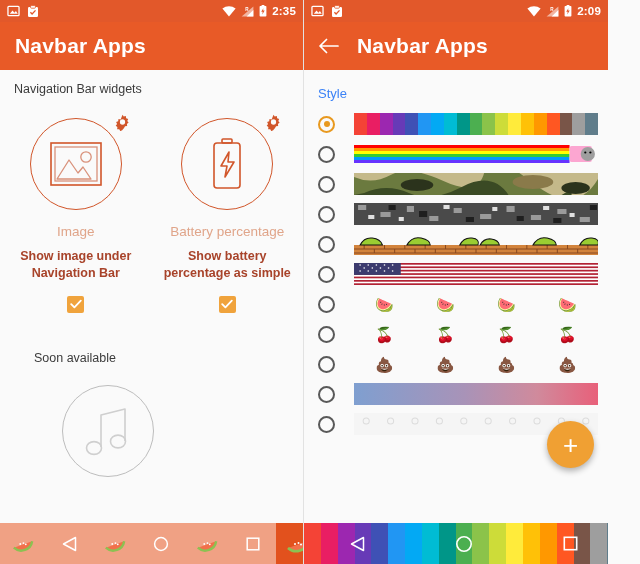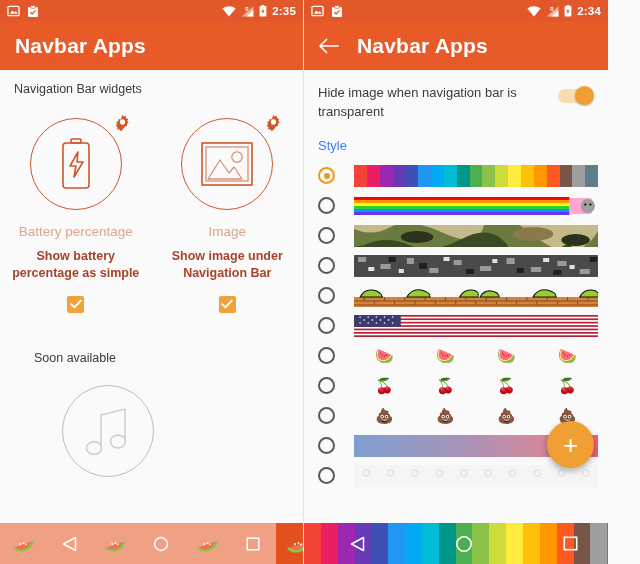--- a/index.html
+++ b/index.html
@@ -141,45 +141,20 @@
 
     <div class="appbar">
       <span class="title">Navbar Apps</span>
     </div>
 
     <div class="content">
 
       <div class="section-head">Navigation Bar widgets</div>
 
       <div class="widgets">
-
-        <div class="widget">
-          <div class="circle-wrap">
-            <div class="circle">
-              <svg width="34" height="52" viewBox="0 0 34 52">
-                <rect x="12" y="1" width="10" height="4" rx="1" fill="none" stroke="#d1562a" stroke-width="1.6"></rect>
-                <rect x="4" y="5" width="26" height="45" rx="3" fill="none" stroke="#d1562a" stroke-width="1.6"></rect>
-                <path d="M19 14l-8 14h6l-2 11 9-15h-6z" fill="none" stroke="#d1562a" stroke-width="1.6" stroke-linejoin="round"></path>
-              </svg>
-            </div>
-            <span class="gear">
-              <svg width="17" height="17" viewBox="0 0 20 20">
-                <path d="M10 0.8l1.4 2.1 2.5-.5.4 2.5 2.4.9-1.1 2.3 1.6 2-2 1.6.3 2.5-2.5.2-1.2 2.2L9.6 19l-2.2 1.2-1.2-2.2-2.5-.2.3-2.5-2-1.6 1.6-2L2.5 9.4l2.4-.9.4-2.5 2.5.5z" fill="#d1562a"></path>
-                <circle cx="10" cy="9.4" r="3.1" fill="#fafafa"></circle>
-              </svg>
-            </span>
-          </div>
-          <div class="w-title">Battery percentage</div>
-          <div class="w-desc">Show battery percentage as simple</div>
-          <div class="cbox">
-            <svg width="12" height="10" viewBox="0 0 12 10">
-              <path d="M1.2 5.2l3.2 3.2L10.8 1.6" fill="none" stroke="#fff" stroke-width="1.8" stroke-linecap="round" stroke-linejoin="round"></path>
-            </svg>
-          </div>
-        </div>
 
         <div class="widget">
           <div class="circle-wrap">
             <div class="circle">
               <svg width="52" height="44" viewBox="0 0 52 44">
                 <rect x="1" y="1" width="50" height="42" fill="none" stroke="#d1562a" stroke-width="1.6"></rect>
                 <rect x="5" y="5" width="42" height="34" fill="none" stroke="#d9917a" stroke-width="1.3"></rect>
                 <circle cx="36" cy="15" r="5.2" fill="none" stroke="#d9917a" stroke-width="1.3"></circle>
                 <path d="M7 37l12-19 9 13 5-6 8 12z" fill="none" stroke="#d9917a" stroke-width="1.3" stroke-linejoin="round"></path>
               </svg>
@@ -193,20 +168,45 @@
           </div>
           <div class="w-title">Image</div>
           <div class="w-desc">Show image under Navigation Bar</div>
           <div class="cbox">
             <svg width="12" height="10" viewBox="0 0 12 10">
               <path d="M1.2 5.2l3.2 3.2L10.8 1.6" fill="none" stroke="#fff" stroke-width="1.8" stroke-linecap="round" stroke-linejoin="round"></path>
             </svg>
           </div>
         </div>
 
+        <div class="widget">
+          <div class="circle-wrap">
+            <div class="circle">
+              <svg width="34" height="52" viewBox="0 0 34 52">
+                <rect x="12" y="1" width="10" height="4" rx="1" fill="none" stroke="#d1562a" stroke-width="1.6"></rect>
+                <rect x="4" y="5" width="26" height="45" rx="3" fill="none" stroke="#d1562a" stroke-width="1.6"></rect>
+                <path d="M19 14l-8 14h6l-2 11 9-15h-6z" fill="none" stroke="#d1562a" stroke-width="1.6" stroke-linejoin="round"></path>
+              </svg>
+            </div>
+            <span class="gear">
+              <svg width="17" height="17" viewBox="0 0 20 20">
+                <path d="M10 0.8l1.4 2.1 2.5-.5.4 2.5 2.4.9-1.1 2.3 1.6 2-2 1.6.3 2.5-2.5.2-1.2 2.2L9.6 19l-2.2 1.2-1.2-2.2-2.5-.2.3-2.5-2-1.6 1.6-2L2.5 9.4l2.4-.9.4-2.5 2.5.5z" fill="#d1562a"></path>
+                <circle cx="10" cy="9.4" r="3.1" fill="#fafafa"></circle>
+              </svg>
+            </span>
+          </div>
+          <div class="w-title">Battery percentage</div>
+          <div class="w-desc">Show battery percentage as simple</div>
+          <div class="cbox">
+            <svg width="12" height="10" viewBox="0 0 12 10">
+              <path d="M1.2 5.2l3.2 3.2L10.8 1.6" fill="none" stroke="#fff" stroke-width="1.8" stroke-linecap="round" stroke-linejoin="round"></path>
+            </svg>
+          </div>
+        </div>
+
       </div>
 
       <div class="soon">
         <div class="section-head">Soon available</div>
         <div class="circle-gray">
           <svg width="48" height="52" viewBox="0 0 48 52">
             <path d="M17 42V10l24-6v32" fill="none" stroke="#cfcfcf" stroke-width="1.6" stroke-linejoin="round"></path>
             <ellipse cx="10" cy="43" rx="7.5" ry="6.4" fill="none" stroke="#cfcfcf" stroke-width="1.6"></ellipse>
             <ellipse cx="34" cy="36.5" rx="7.5" ry="6.4" fill="none" stroke="#cfcfcf" stroke-width="1.6"></ellipse>
           </svg>
@@ -291,42 +291,35 @@
         <svg class="ic" width="13" height="11" viewBox="0 0 13 11">
           <path d="M12.4 10.4H0.6L12.4 0.6z" fill="#fff" opacity=".55"></path>
           <path d="M12.4 10.4H5.6L12.4 4z" fill="#fff"></path>
           <text x="4.2" y="4.6" font-size="4.6" font-family="Liberation Sans, sans-serif" font-weight="bold" fill="#fff">R</text>
         </svg>
         <svg class="ic" width="8" height="12" viewBox="0 0 8 12">
           <rect x="2.6" y="0" width="2.8" height="1.2" fill="#fff"></rect>
           <rect x="0.6" y="1" width="6.8" height="10.6" rx=".8" fill="#fff"></rect>
           <path d="M4.4 3.2L2.2 6.8h1.5l-.4 2.6 2.4-3.8H4.1z" fill="#e2582a"></path>
         </svg>
-        <span class="sb-time">2:34</span>
+        <span class="sb-time">2:09</span>
       </div>
     </div>
 
     <div class="appbar">
       <span class="back">
         <svg width="20" height="16" viewBox="0 0 20 16">
           <path d="M19 8H1.5M7.5 1.5L1 8l6.5 6.5" fill="none" stroke="#fff" stroke-width="1.7" stroke-linecap="round" stroke-linejoin="round"></path>
         </svg>
       </span>
       <span class="title">Navbar Apps</span>
     </div>
 
     <div class="content">
 
-      <div class="setting-row">
-        <div class="setting-label">Hide image when navigation bar is transparent</div>
-        <div class="switch">
-          <span class="track"></span>
-          <span class="thumb"></span>
-        </div>
-      </div>
 
       <div class="style-head">Style</div>
 
       <div class="style-list">
 
         <div class="style-row">
           <span class="radio sel"></span>
           <span class="swatch">
             <span class="stripes">
               <i style="background:#f44336"></i>

